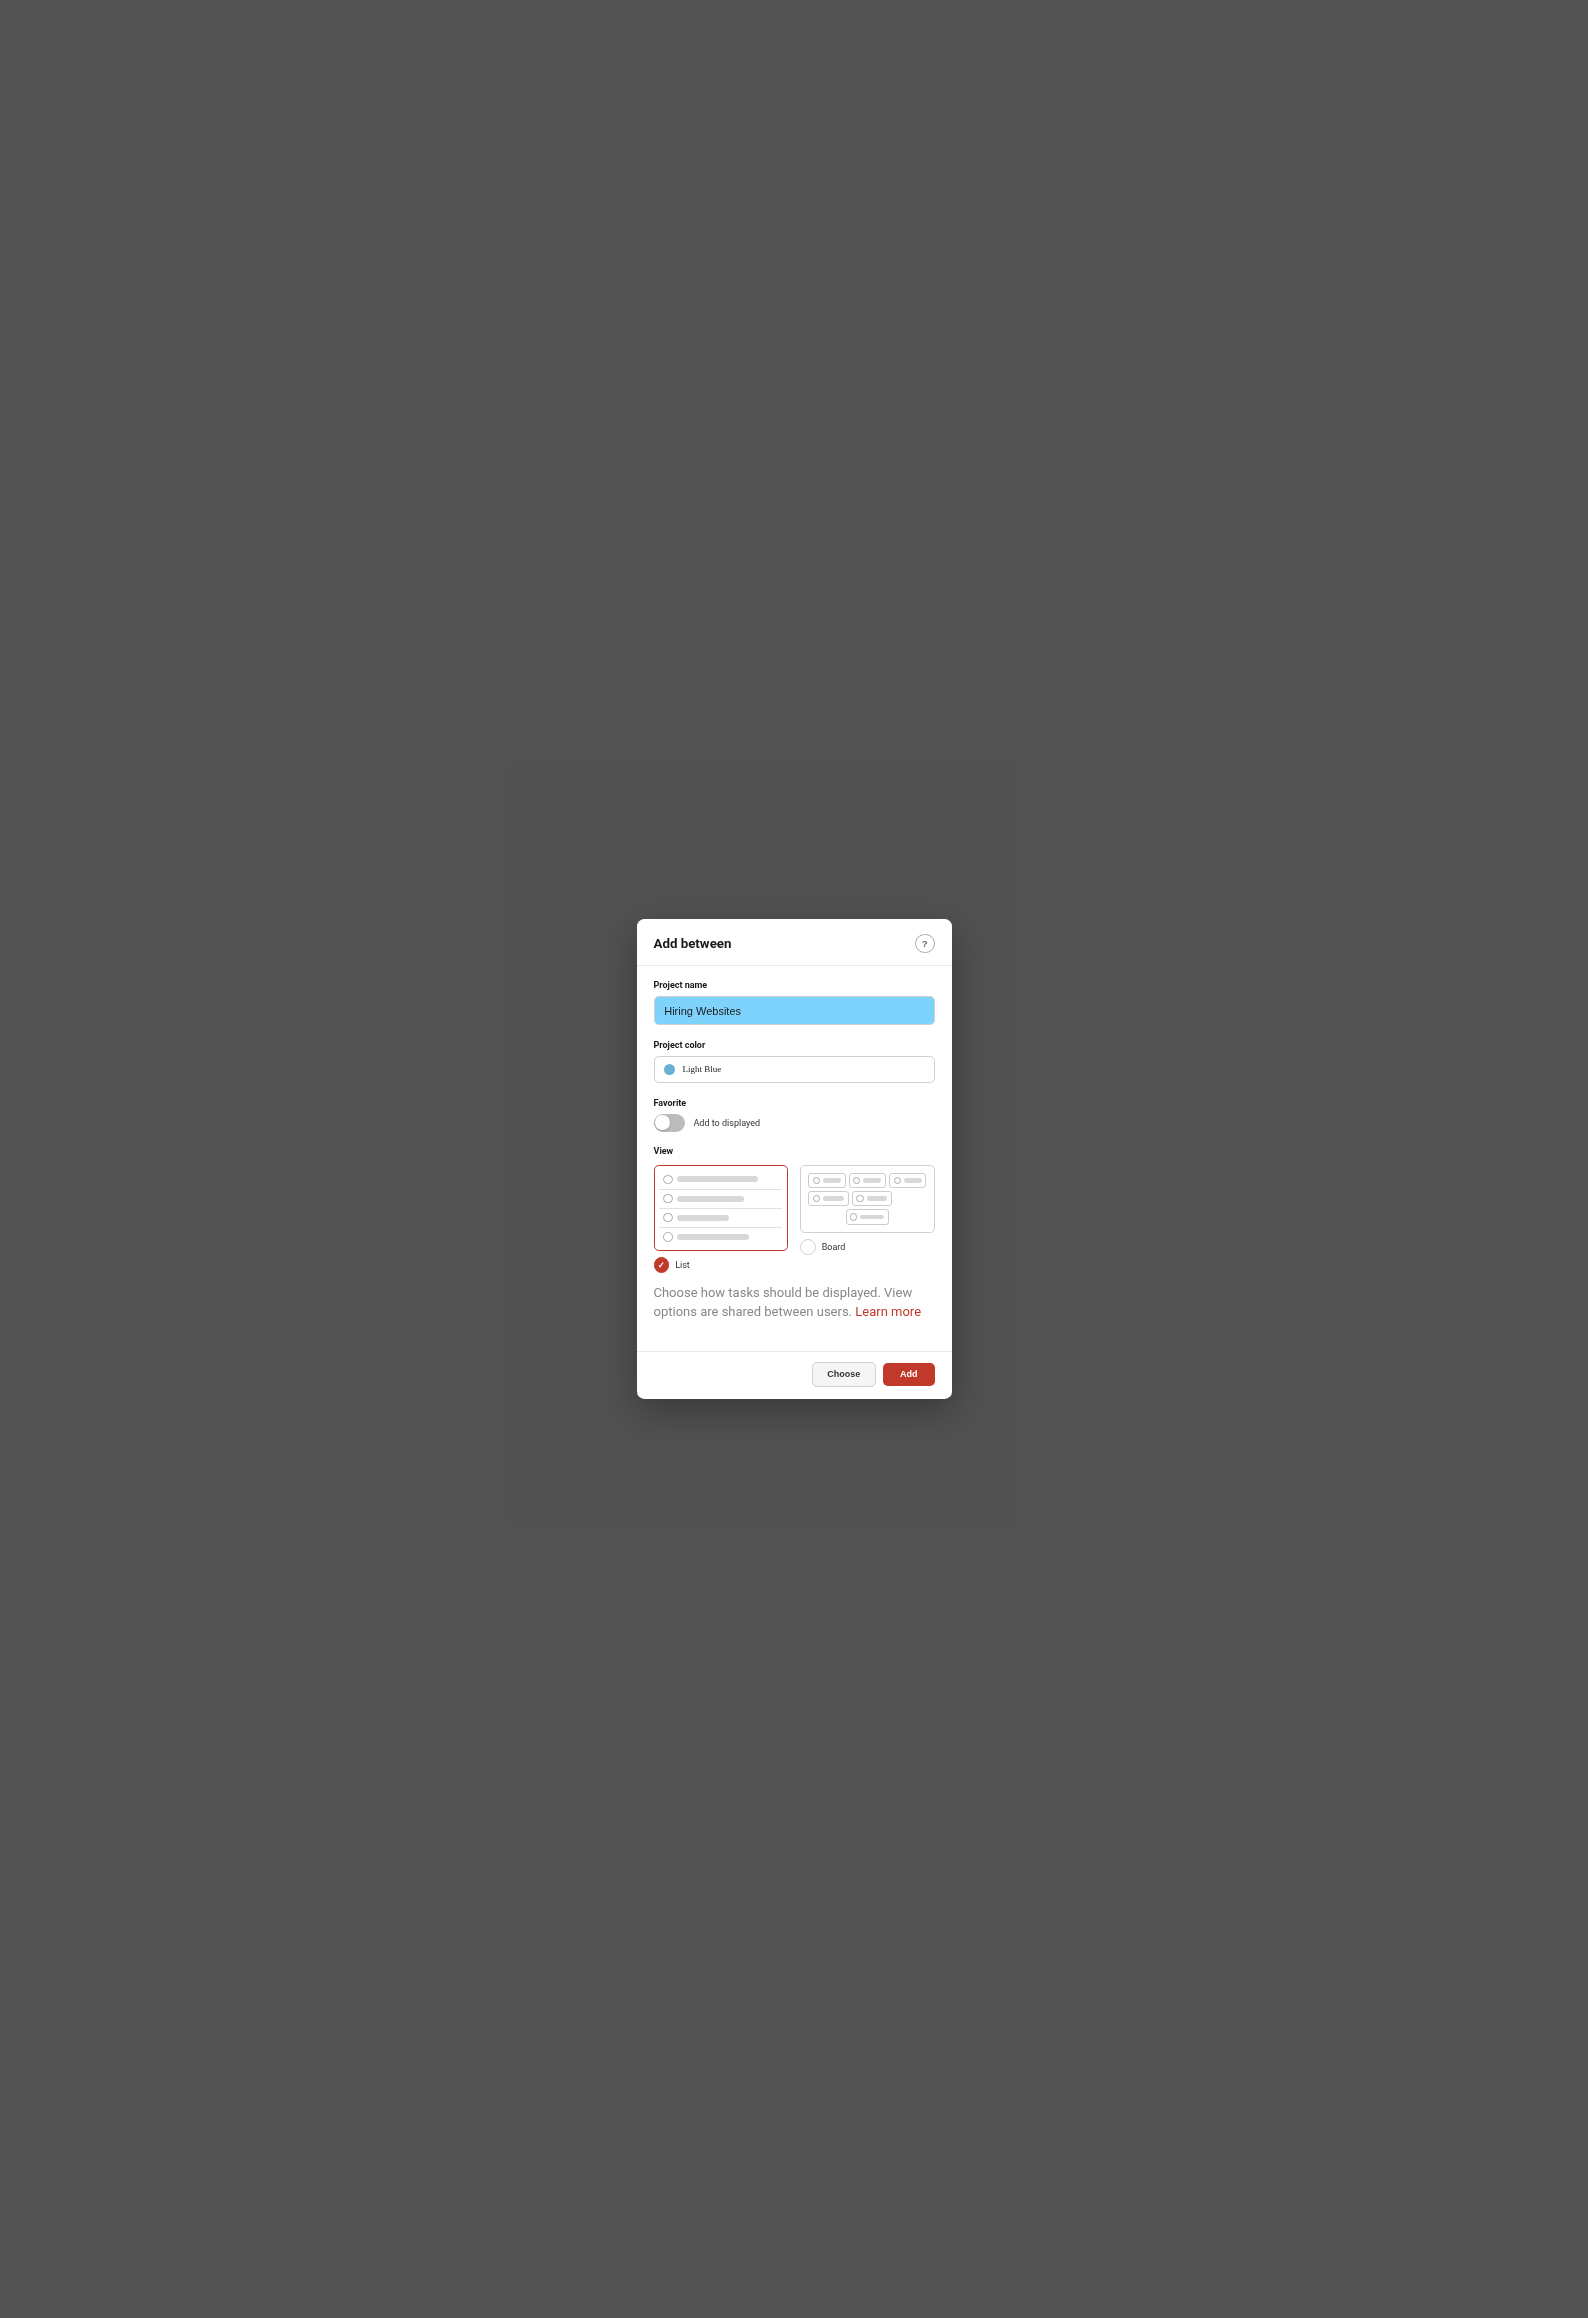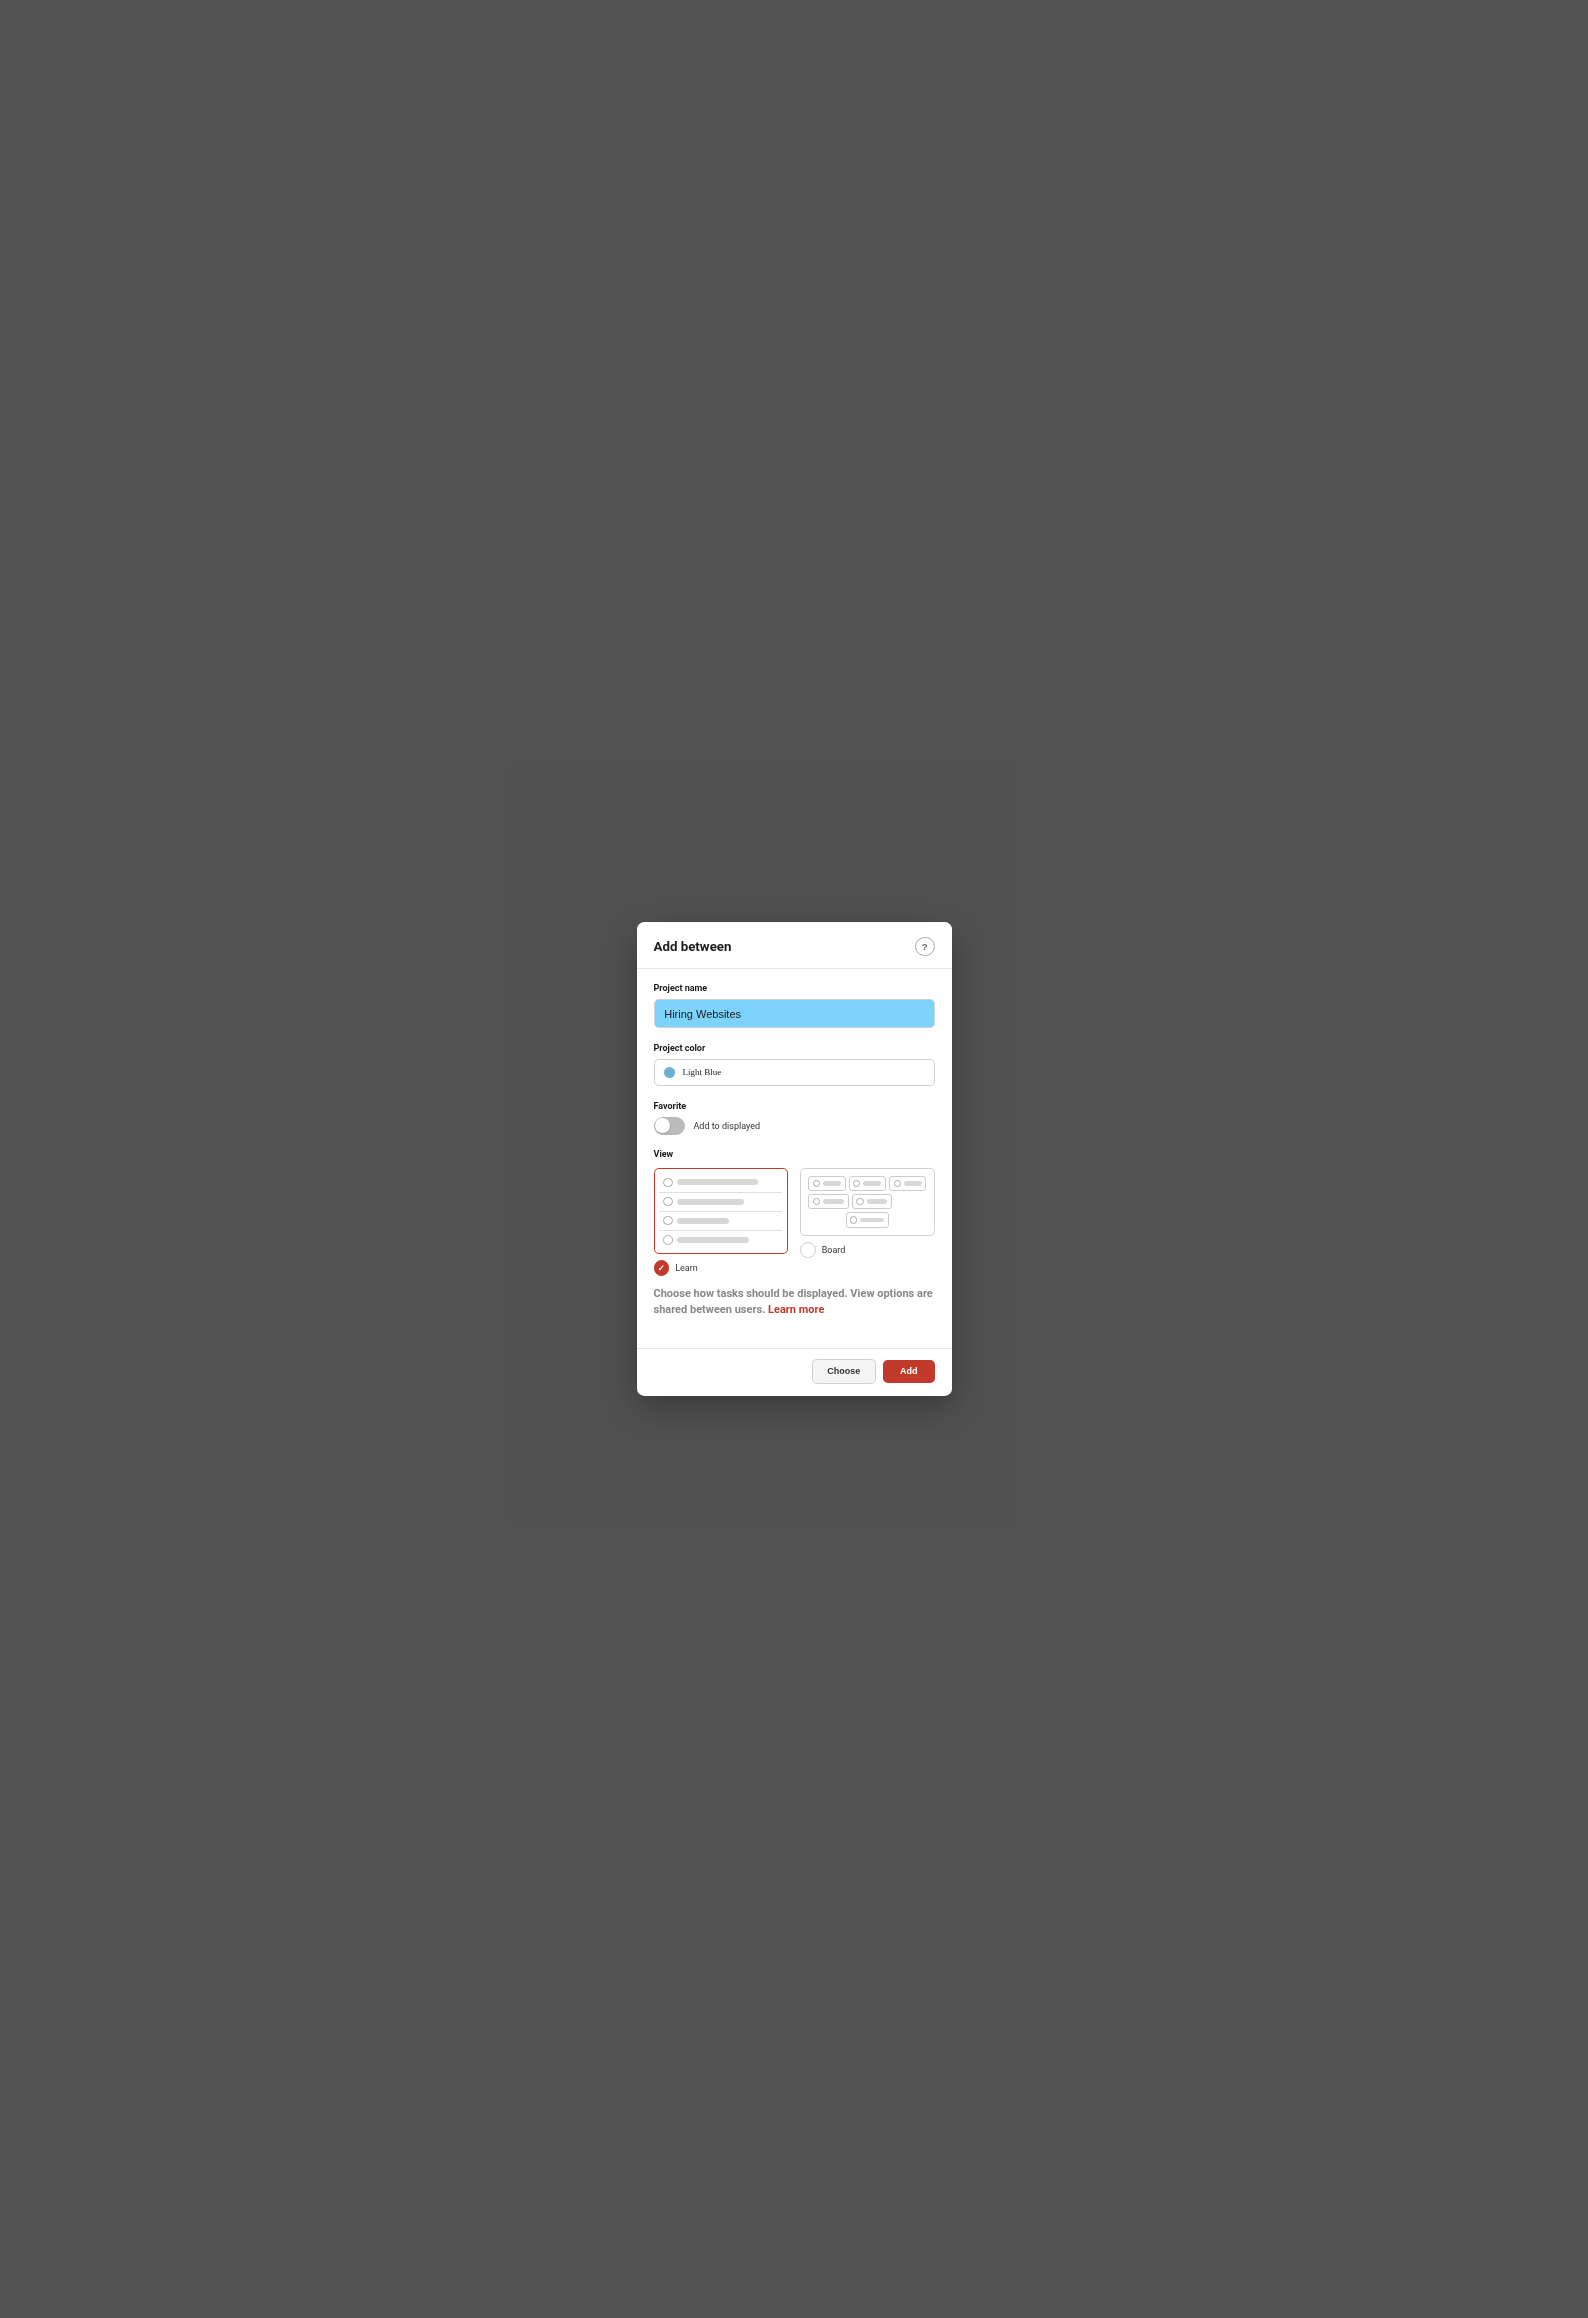--- a/index.html
+++ b/index.html
@@ -287,25 +287,24 @@
       font-size: 8.5px;
       font-weight: 700;
     }
 
     .view-radio-label {
       font-size: 9px;
       color: #333;
     }
 
     .view-description {
-      font-size: 11px;
+      font-size: 13px;
       color: #888;
       line-height: 1.5;
       margin-bottom: 14.5px;
-      font-weight: bold;
     }
 
     .learn-more-link {
       color: #c0392b;
       text-decoration: none;
       cursor: pointer;
     }
 
     .dialog-footer {
       display: flex;
@@ -411,21 +410,21 @@
                 <div class="preview-circle"></div>
                 <div class="preview-bar" style="width: 45%;"></div>
               </div>
               <div class="list-preview-row">
                 <div class="preview-circle"></div>
                 <div class="preview-bar" style="width: 62%;"></div>
               </div>
             </div>
             <div class="view-radio-row">
               <div class="view-radio-circle selected"></div>
-              <span class="view-radio-label">Learn</span>
+              <span class="view-radio-label">List</span>
             </div>
           </div>
 
           <div class="view-option">
             <div class="view-preview">
               <div class="board-preview-wrapper">
                 <div class="board-row">
                   <div class="board-card full">
                     <div class="board-card-circle"></div>
                     <div class="board-card-bar"></div>

